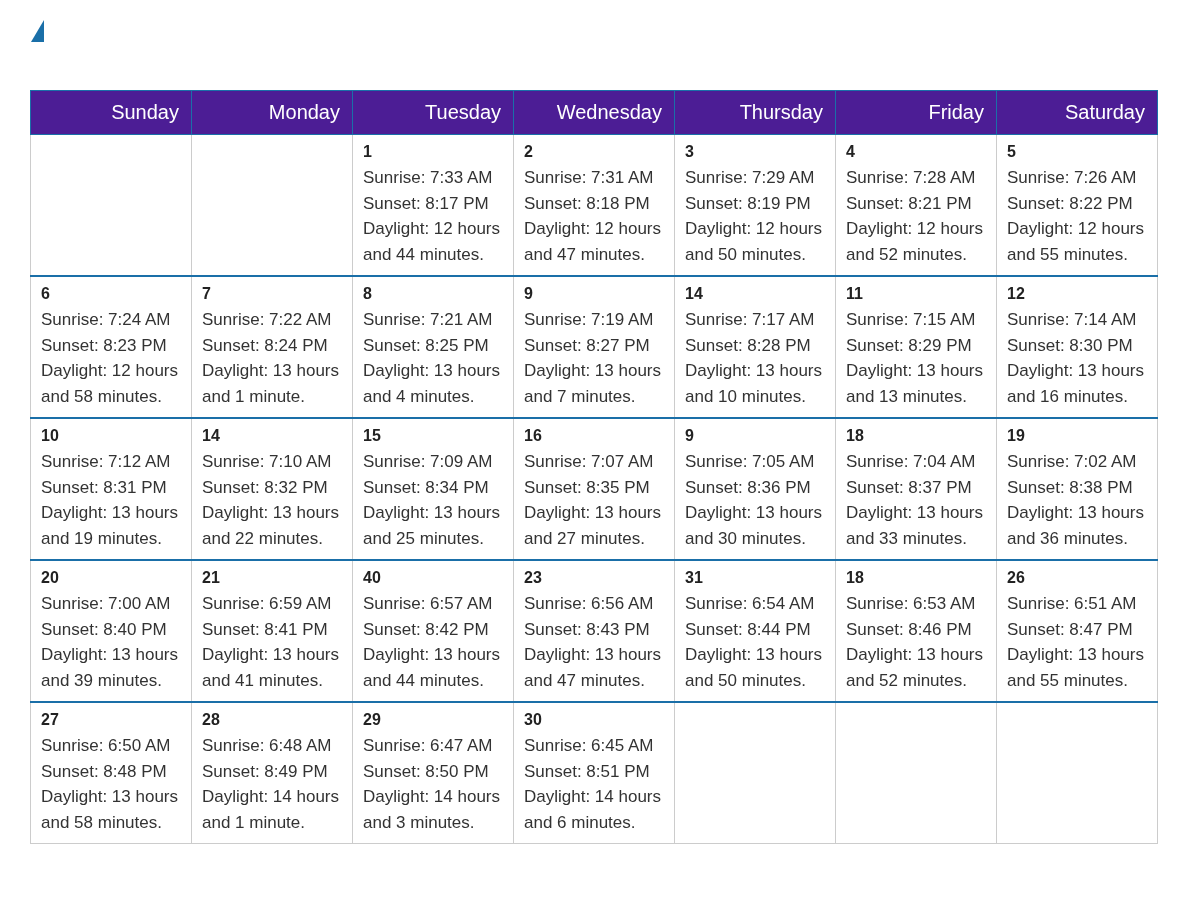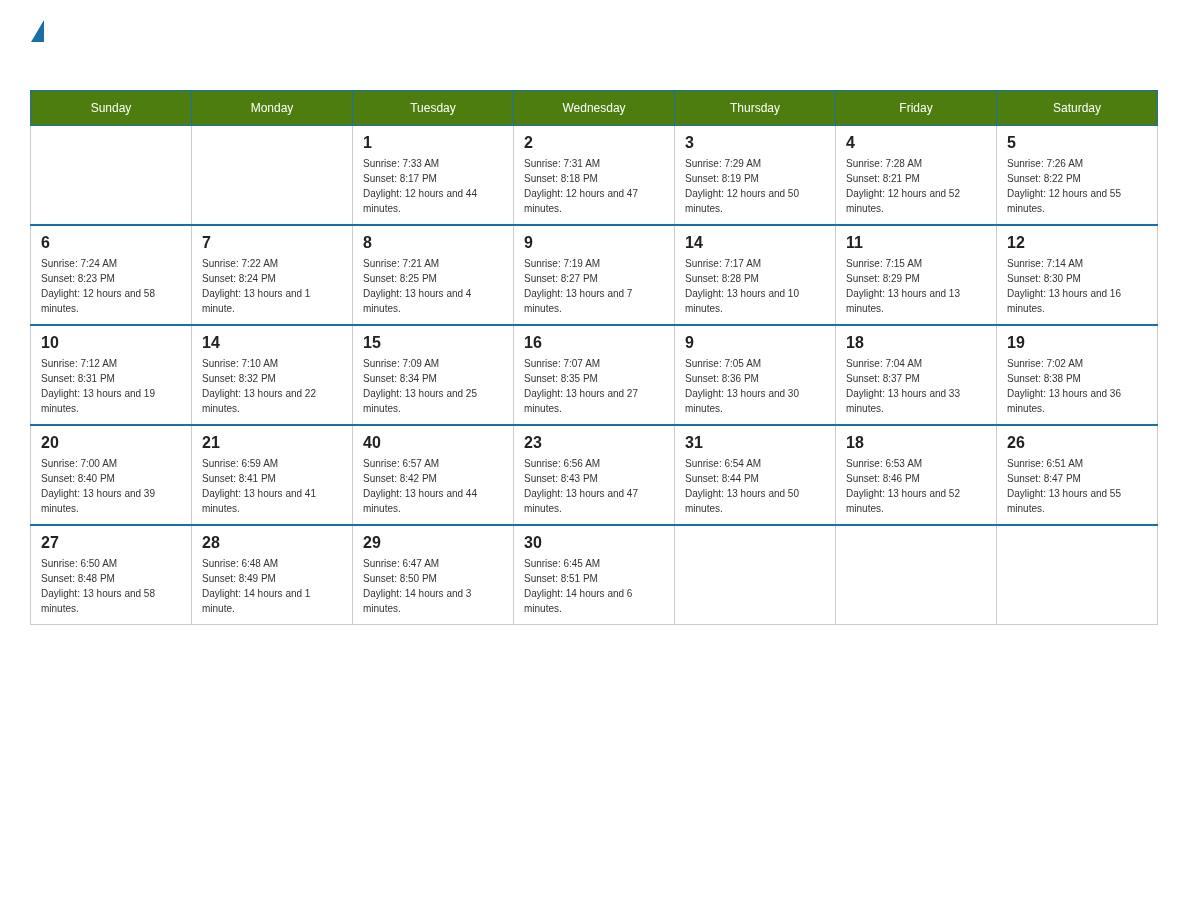--- a/index.html
+++ b/index.html
@@ -37,44 +37,44 @@
     .title-block .location {
       font-size: 24px;
       color: #444;
       margin-top: 4px;
     }
     .calendar {
       width: 100%;
       border-collapse: collapse;
     }
     .calendar th {
-      background-color: #4d7c0f;
+      background-color: #4c1d95;
       color: #fff;
       padding: 10px 12px;
-      text-align: center;
-      font-size: 12px;
+      text-align: right;
+      font-size: 20px;
       font-weight: normal;
       border: 1px solid #1a6fa8;
     }
     .calendar td {
       border: 1px solid #ccc;
       vertical-align: top;
       padding: 8px 10px;
       width: calc(100% / 7);
       min-height: 100px;
     }
     .day-number {
       font-size: 16px;
       font-weight: bold;
       color: #222;
       display: block;
       margin-bottom: 4px;
     }
     .day-info {
-      font-size: 10px;
+      font-size: 17px;
       color: #333;
       line-height: 1.5;
     }
     .empty-cell {
       background: #fff;
     }
     .row-separator td {
       border-top: 2px solid #1a6fa8;
     }
   </style>

